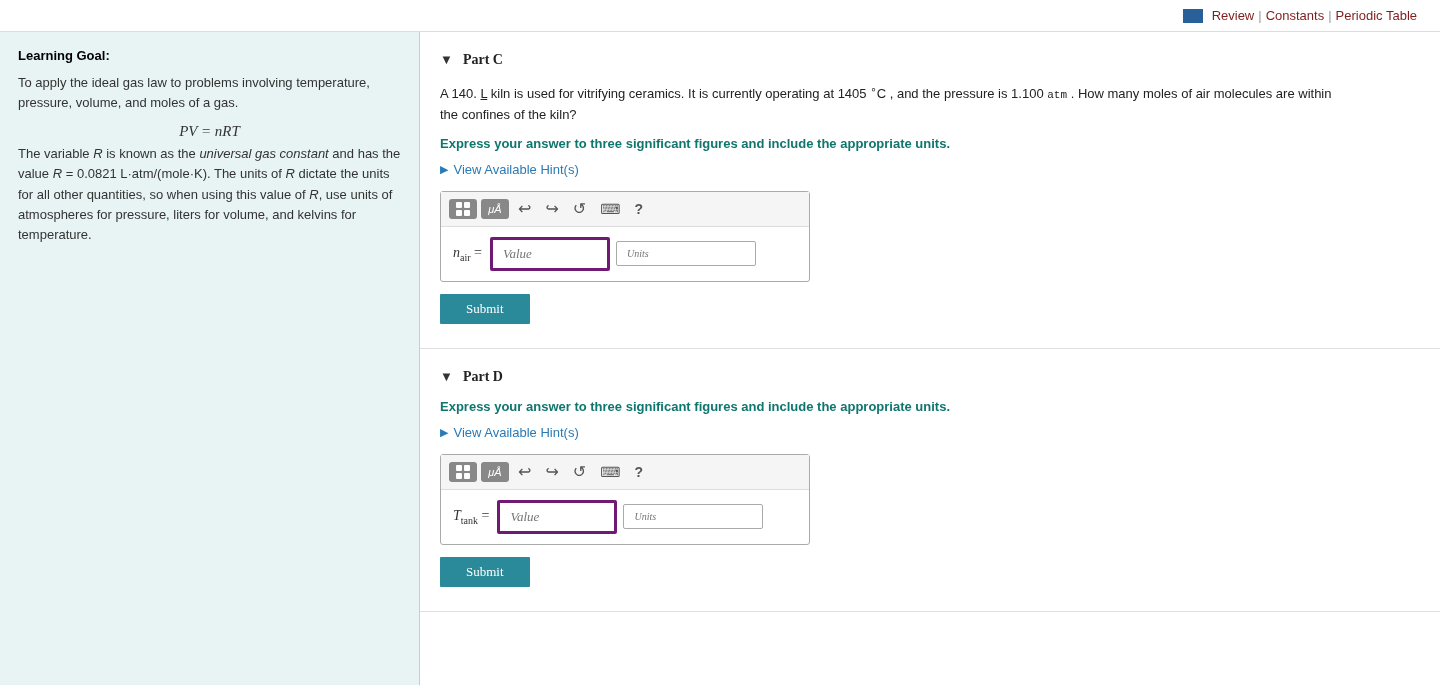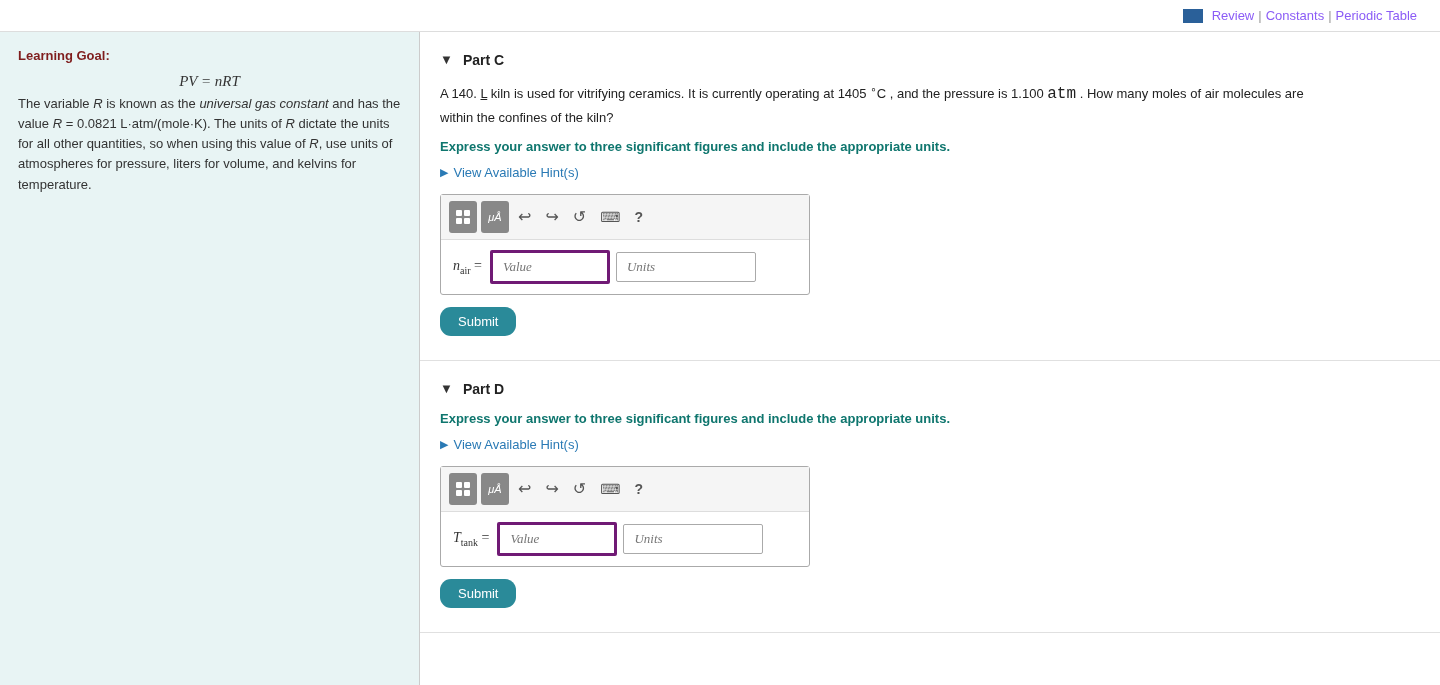--- a/index.html
+++ b/index.html
@@ -17,21 +17,21 @@
     .top-bar-icon {
       width: 20px;
       height: 14px;
       background: #2a6099;
       display: inline-block;
       margin-right: 6px;
       vertical-align: middle;
       position: relative;
     }
     .top-bar a {
-      color: #8b5cf6;
+      color: #7f1d1d;
       text-decoration: none;
       margin: 0 3px;
     }
     .top-bar-sep { color: #999; margin: 0 1px; }
 
     .main-layout {
       display: flex;
       flex: 1;
       overflow: hidden;
     }
@@ -43,21 +43,21 @@
       border-right: 1px solid #ccc;
       padding: 16px 18px;
       overflow-y: auto;
     }
 
     .sidebar h3 {
       font-family: Arial, sans-serif;
       font-size: 13px;
       font-weight: bold;
       margin-bottom: 10px;
-      color: #7f1d1d;
+      color: #000000;
     }
 
     .sidebar p {
       font-size: 13px;
       line-height: 1.55;
       margin-bottom: 10px;
       font-family: Arial, sans-serif;
     }
 
     .sidebar .equation {
@@ -87,21 +87,21 @@
 
     .collapse-arrow {
       color: #333;
       font-size: 13px;
       margin-right: 10px;
       cursor: pointer;
       user-select: none;
     }
 
     .part-title {
-      font-family: Liberation Sans, sans-serif;
+      font-family: Liberation Serif, serif;
       font-size: 14px;
       font-weight: bold;
       color: #222;
     }
 
     .problem-text {
       font-family: Arial, sans-serif;
       font-size: 13px;
       line-height: 1.6;
       color: #222;
@@ -154,21 +154,21 @@
       color: #fff;
       border: none;
       border-radius: 3px;
       padding: 3px 6px;
       font-size: 11px;
       cursor: pointer;
       display: flex;
       align-items: center;
       justify-content: center;
       min-width: 28px;
-      height: 32px;
+      height: 20px;
     }
 
     .toolbar-btn.grid-btn {
       font-size: 10px;
     }
 
     .toolbar-btn.greek-btn {
       font-style: italic;
     }
 
@@ -210,44 +210,44 @@
       color: #999;
       width: 120px;
       outline: none;
       font-family: Georgia, serif;
     }
 
     .answer-units {
       border: 1px solid #aaa;
       border-radius: 2px;
       padding: 6px 10px;
-      font-size: 13px;
+      font-size: 10px;
       font-style: italic;
       color: #999;
       width: 140px;
       margin-left: 6px;
       outline: none;
       font-family: Georgia, serif;
     }
 
     .submit-btn {
       background: #2a8a99;
       color: #fff;
       border: none;
-      border-radius: 11px;
-      padding: 7px 18px;
-      font-size: 13px;
-      font-family: Liberation Sans, sans-serif;
+      border-radius: 1px;
+      padding: 7px 26px;
+      font-size: 13px;
+      font-family: Liberation Serif, serif;
       cursor: pointer;
       margin-top: 12px;
     }
 
     .monospace-unit {
       font-family: 'Courier New', monospace;
-      font-size: 16px;
+      font-size: 11px;
       text-align: center;
     }
   </style>
 </head>
 <body>
 
 <div class="top-bar">
   <span class="top-bar-icon">
     <svg width="20" height="14" viewBox="0 0 20 14">
       <rect x="0" y="0" width="9" height="6" fill="#2a6099"></rect>
@@ -260,20 +260,21 @@
   <span class="top-bar-sep">|</span>
   <a href="#">Constants</a>
   <span class="top-bar-sep">|</span>
   <a href="#">Periodic Table</a>
 </div>
 
 <div class="main-layout">
 
   <div class="sidebar">
     <h3>Learning Goal:</h3>
+    <p>To apply the ideal gas law to problems involving temperature, pressure, volume, and moles of a gas.</p>
     <div class="equation">
       <em>PV</em> = <em>nRT</em>
     </div>
     <p>The variable <em>R</em> is known as the <em>universal gas constant</em> and has the value <em>R</em> = 0.0821 L·atm/(mole·K). The units of <em>R</em> dictate the units for all other quantities, so when using this value of <em>R</em>, use units of atmospheres for pressure, liters for volume, and kelvins for temperature.</p>
   </div>
 
   <div class="content">
 
     <div class="part-section">
       <div class="part-header">

